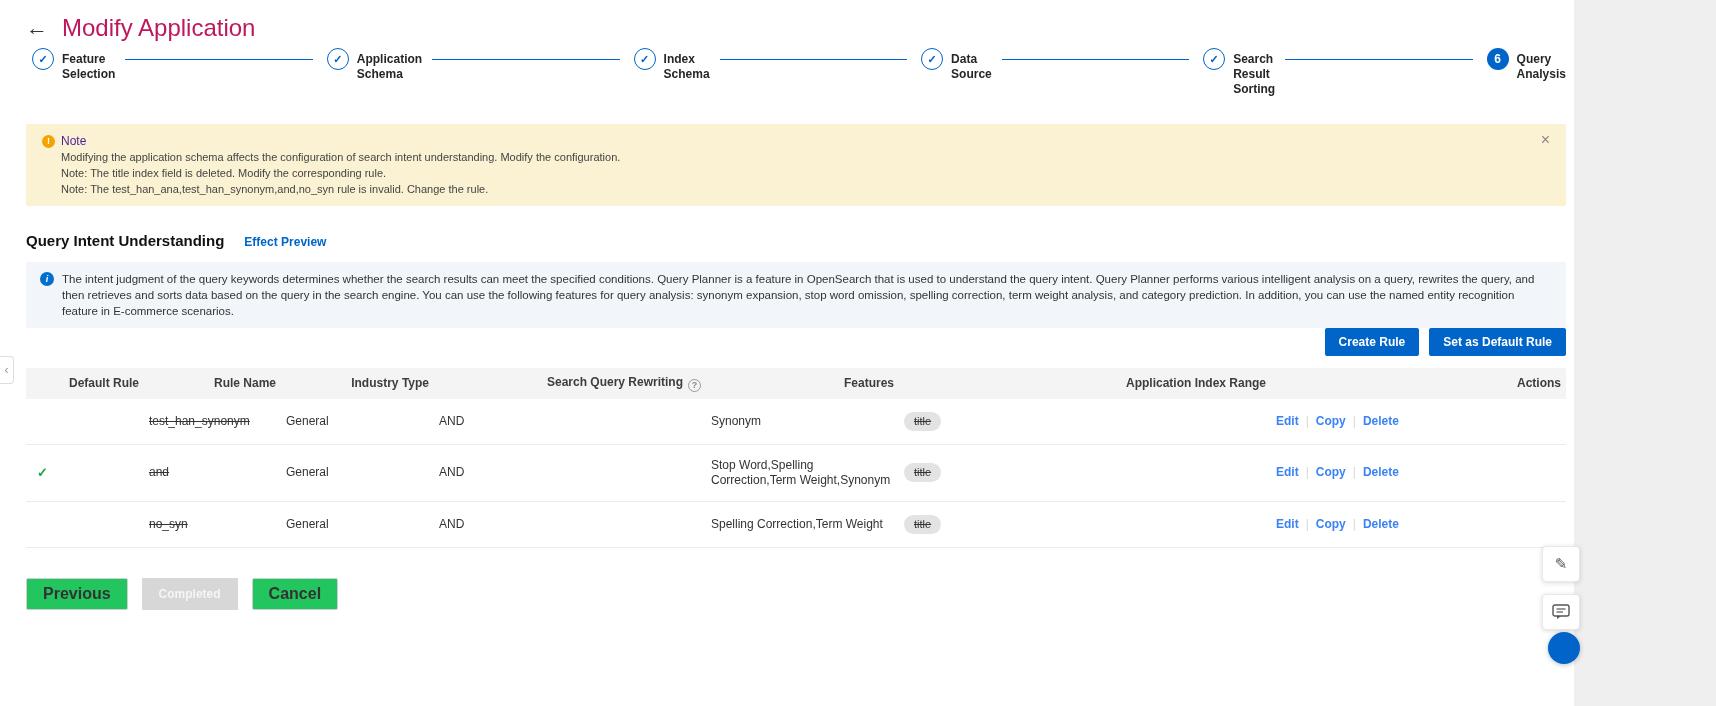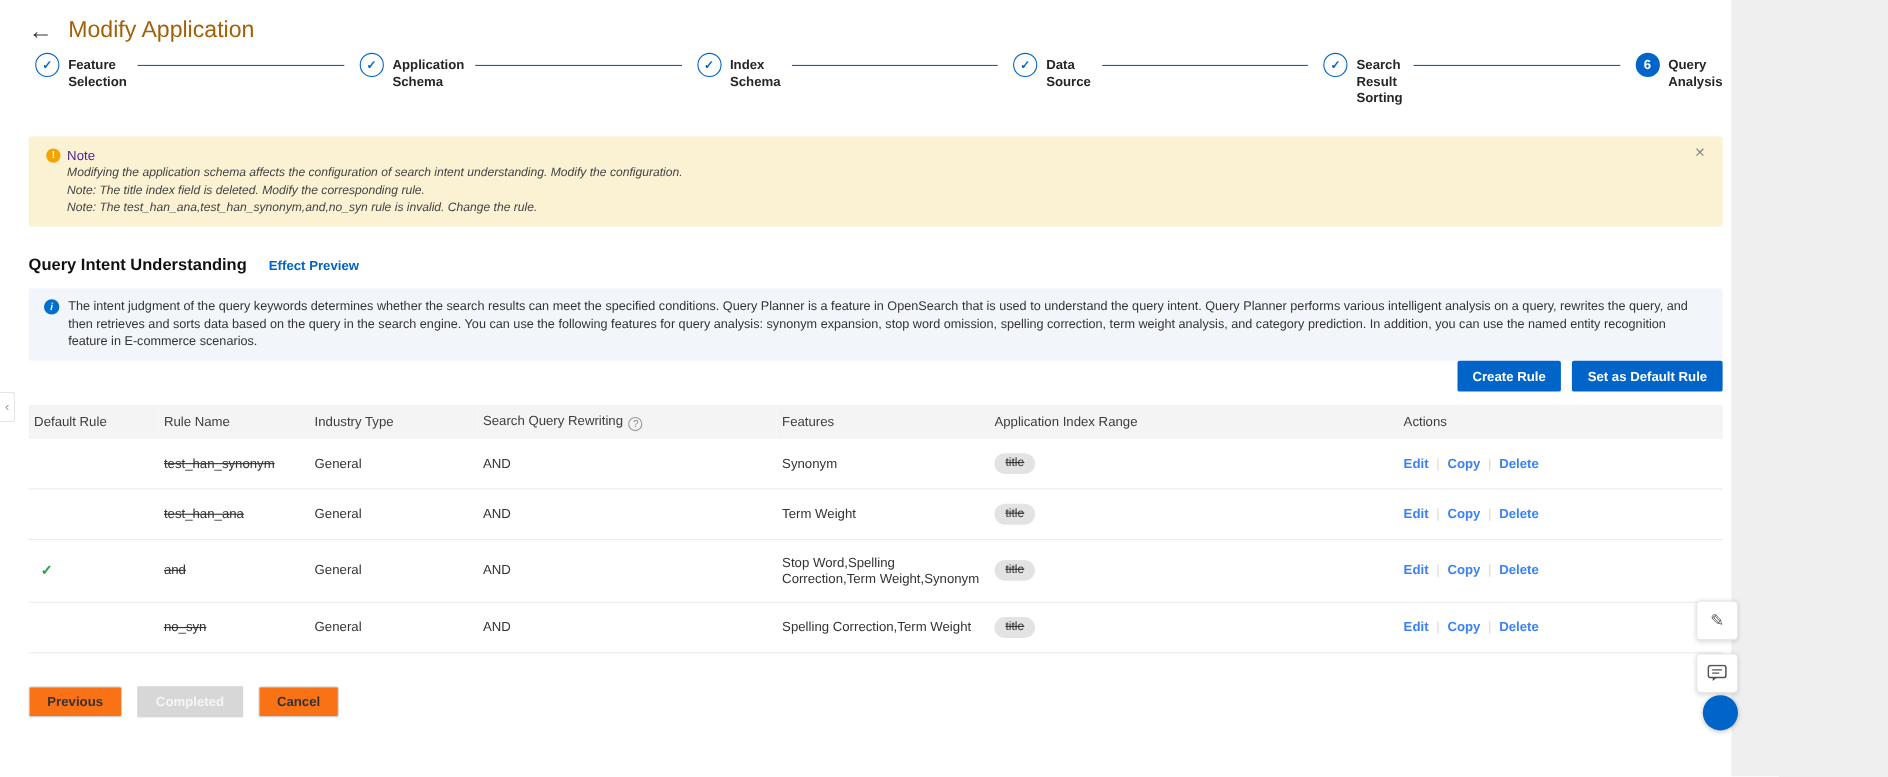--- a/index.html
+++ b/index.html
@@ -7,68 +7,68 @@
   body {
     width:1716px; height:706px; position:relative; overflow:hidden;
     background:#ffffff; color:#333;
     font-family:"Liberation Sans", sans-serif; font-size:12px;
   }
   .content { width:1592px; padding:0 26px; }
 
   
   .page-header { display:flex; align-items:center; gap:14px; padding-top:12px; height:44px; }
   .back-btn { font-size:22px; color:#333; cursor:pointer; line-height:22px; }
-  .page-title { font-size:21px; font-weight:500; color:#a16207; }
+  .page-title { font-size:24px; font-weight:500; color:#be185d; }
 
   
   .stepper { display:flex; align-items:flex-start; margin-top:4px; min-height:58px; padding-left:6px; }
   .step { display:flex; gap:8px; flex:0 0 auto; }
   .circle { width:22px; height:22px; border-radius:50%; display:flex; align-items:center; justify-content:center; flex:0 0 auto; }
   .circle.done { border:1.5px solid #0064C8; color:#0064C8; font-size:11px; font-weight:bold; background:#fff; }
   .circle.active { background:#0064C8; color:#fff; font-size:12px; font-weight:bold; }
   .slabel { font-size:12px; font-weight:bold; color:#262626; padding-top:4px; line-height:15px; }
   .sline { display:block; }
   .connector { flex:1 1 auto; border-top:1px solid #0064C8; margin:11px 14px 0 10px; min-width:30px; }
 
   
   .note { position:relative; margin-top:18px; background:#FAF2D3; border-radius:2px; padding:10px 40px 10px 16px; }
   .note-head { display:flex; align-items:center; gap:6px; }
   .warn-ic { width:13px; height:13px; border-radius:50%; background:#F5A300; color:#fff; font-size:9px; font-weight:bold; display:flex; align-items:center; justify-content:center; }
   .note-title { font-weight:normal; font-size:12px; color:#4c1d95; }
-  .note-line { font-size:11px; color:#444; margin:2px 0 0 19px; line-height:14px;font-style:italic; }
+  .note-line { font-size:11px; color:#444; margin:2px 0 0 19px; line-height:14px; }
   .note-close { position:absolute; right:16px; top:8px; font-size:16px; color:#888; cursor:pointer; line-height:16px; }
 
   
   .section-head { display:flex; align-items:baseline; gap:20px; margin-top:26px; }
   .section-title { font-size:15px; font-weight:bold; color:#111; }
   .link-bold { color:#0064C8; font-size:12px; font-weight:bold; cursor:pointer;text-align:center; }
 
   
   .info { display:flex; gap:8px; margin-top:13px; background:#F2F6FB; border-radius:2px; padding:9px 14px; }
   .info-ic { width:14px; height:14px; border-radius:50%; background:#0070CC; color:#fff; font-size:9px; font-weight:bold; font-style:italic; display:flex; align-items:center; justify-content:center; flex:0 0 auto; margin-top:1px; }
   .info-text { font-size:11.5px; line-height:16px; color:#333; }
 
   
   .toolbar { display:flex; justify-content:flex-end; gap:10px; }
   .btn-primary { background:#0064C8; color:#fff; border:none; font-family:inherit; font-size:12px; font-weight:600; padding:7px 14px; border-radius:2px; cursor:pointer; }
 
   
   table.rules { width:100%; border-collapse:collapse; margin-top:12px; table-layout:fixed; }
-  table.rules th { background:#F4F4F5; font-weight:400; color:#3d3d3d; text-align:left; padding:7px 5px; font-size:12px; }
+  table.rules th { background:#F4F4F5; font-weight:700; color:#3d3d3d; text-align:right; padding:7px 5px; font-size:12px; }
   table.rules td { padding:13px 5px; border-bottom:1px solid #EBEBEB; font-size:12px; color:#333; vertical-align:middle; line-height:15px; }
   .struck { text-decoration:line-through; }
   .badge { display:inline-block; background:#E3E3E3; color:#333; border-radius:10px; padding:2px 10px; font-size:11px; text-decoration:line-through; }
   .check-green { color:#23A144; font-weight:bold; font-size:13px; padding-left:6px; }
   .help-ic { display:inline-flex; align-items:center; justify-content:center; width:13px; height:13px; border:1px solid #999; color:#888; border-radius:50%; font-size:9px; margin-left:5px; vertical-align:-2px; }
   .act-link { color:#3b82f6; font-weight:600; cursor:pointer; }
   .sep { color:#d8d8d8; margin:0 7px; }
 
   
   .footer { display:flex; gap:14px; margin-top:30px; }
-  .btn-plain { background:#f97316; border:1px solid #CFCFCF; color:#333; font-family:inherit; font-size:12px; font-weight:600; padding:6px 16px; border-radius:2px; cursor:pointer; }
+  .btn-plain { background:#22c55e; border:1px solid #CFCFCF; color:#333; font-family:inherit; font-size:16px; font-weight:600; padding:6px 16px; border-radius:2px; cursor:pointer; }
   .btn-disabled { background:#D7D7D7; border:1px solid #D7D7D7; color:#F5F5F5; font-family:inherit; font-size:12px; font-weight:600; padding:6px 16px; border-radius:0; cursor:default; }
 
   
   .right-gutter { position:absolute; left:1574px; top:0; width:142px; height:706px; background:#EFEFEF; z-index:1; }
   .collapse-handle { position:absolute; left:0; top:356px; width:14px; height:28px; background:#fff; border:1px solid #ddd; border-left:none; border-radius:0 4px 4px 0; color:#999; display:flex; align-items:center; justify-content:center; font-size:12px; cursor:pointer; z-index:2; }
   .float-btn { position:absolute; width:38px; height:36px; background:#fff; border:1px solid #e8e8e8; border-radius:4px; box-shadow:0 1px 5px rgba(0,0,0,.15); display:flex; align-items:center; justify-content:center; cursor:pointer; z-index:3; color:#555; font-size:15px; }
   .float-edit { left:1542px; top:546px; }
   .float-chat { left:1542px; top:594px; }
   .float-assist { position:absolute; left:1548px; top:632px; width:32px; height:32px; border-radius:50%; background:#0064C8; box-shadow:0 1px 5px rgba(0,0,0,.25); z-index:3; cursor:pointer; }
 </style>
@@ -198,31 +198,20 @@
         <td><span class="struck">test_han_synonym</span></td>
         <td>General</td>
         <td>AND</td>
         <td>Synonym</td>
         <td><span class="badge">title</span></td>
         <td>
           <span class="act-link">Edit</span><span class="sep">|</span><span class="act-link">Copy</span><span class="sep">|</span><span class="act-link">Delete</span>
         </td>
       </tr>
       <tr>
-        <td></td>
-        <td><span class="struck">test_han_ana</span></td>
-        <td>General</td>
-        <td>AND</td>
-        <td>Term Weight</td>
-        <td><span class="badge">title</span></td>
-        <td>
-          <span class="act-link">Edit</span><span class="sep">|</span><span class="act-link">Copy</span><span class="sep">|</span><span class="act-link">Delete</span>
-        </td>
-      </tr>
-      <tr>
         <td><span class="check-green">✓</span></td>
         <td><span class="struck">and</span></td>
         <td>General</td>
         <td>AND</td>
         <td>Stop Word,Spelling Correction,Term Weight,Synonym</td>
         <td><span class="badge">title</span></td>
         <td>
           <span class="act-link">Edit</span><span class="sep">|</span><span class="act-link">Copy</span><span class="sep">|</span><span class="act-link">Delete</span>
         </td>
       </tr>

